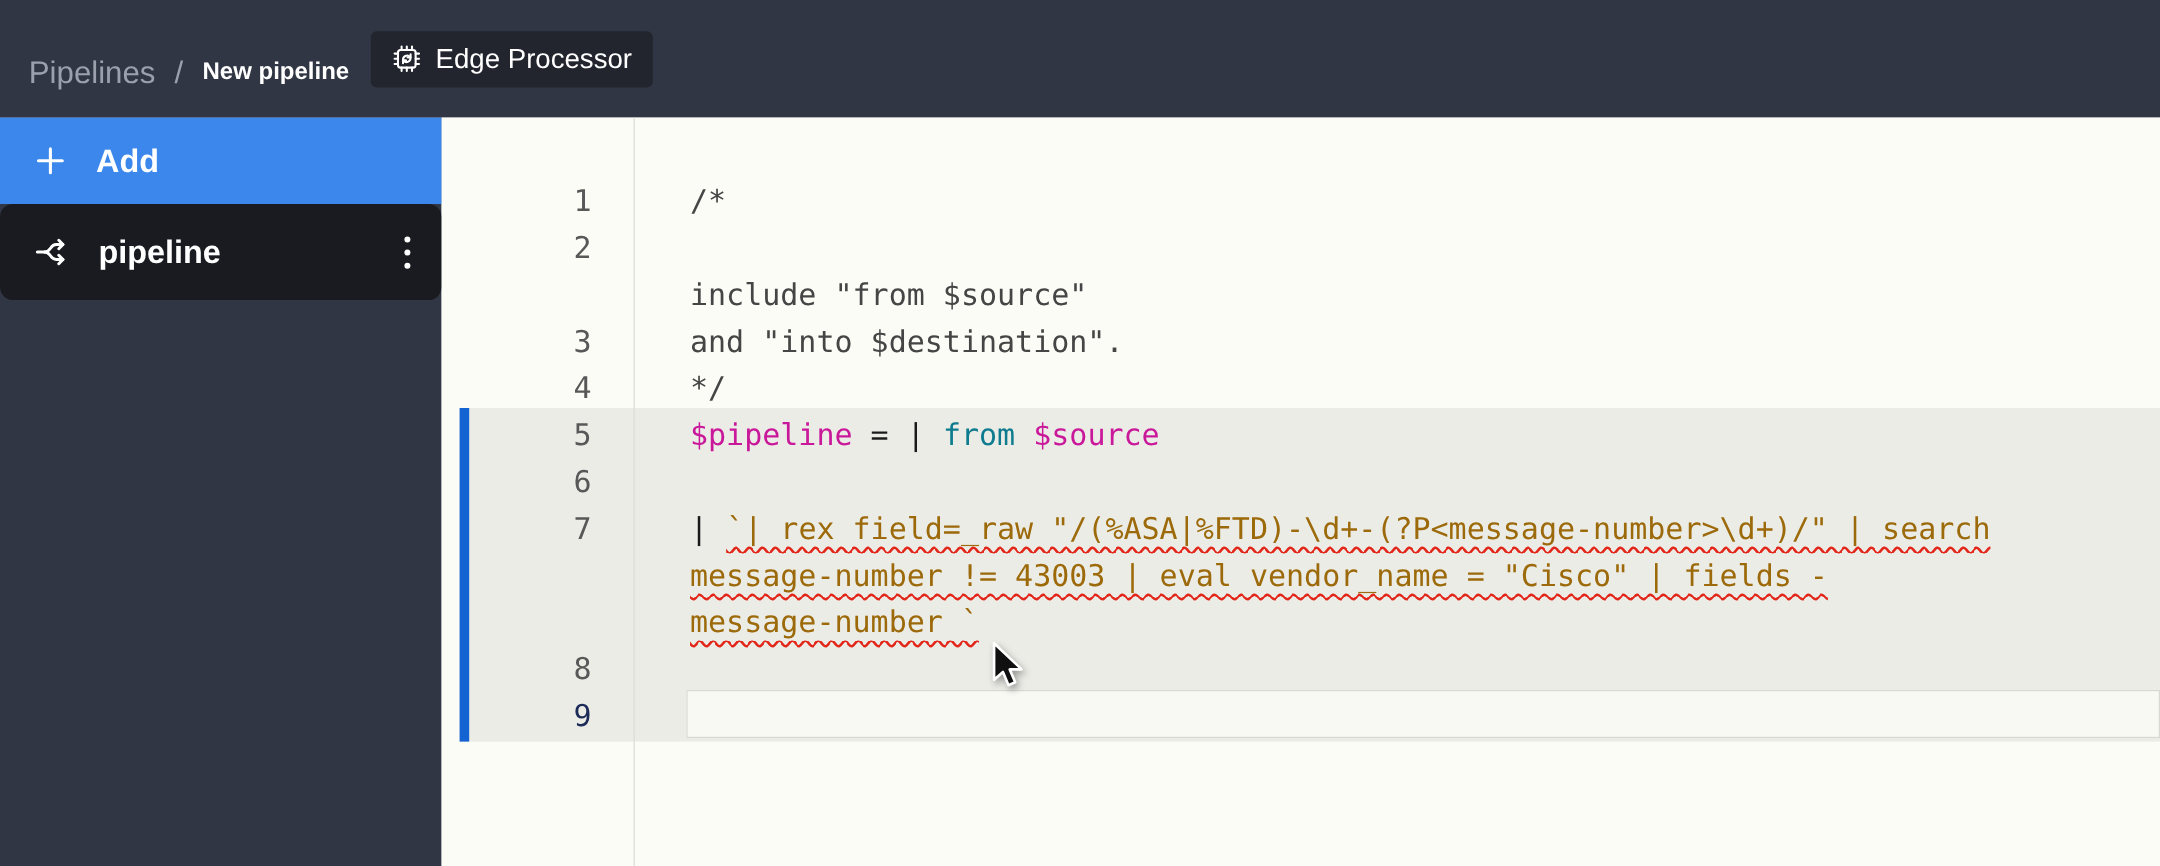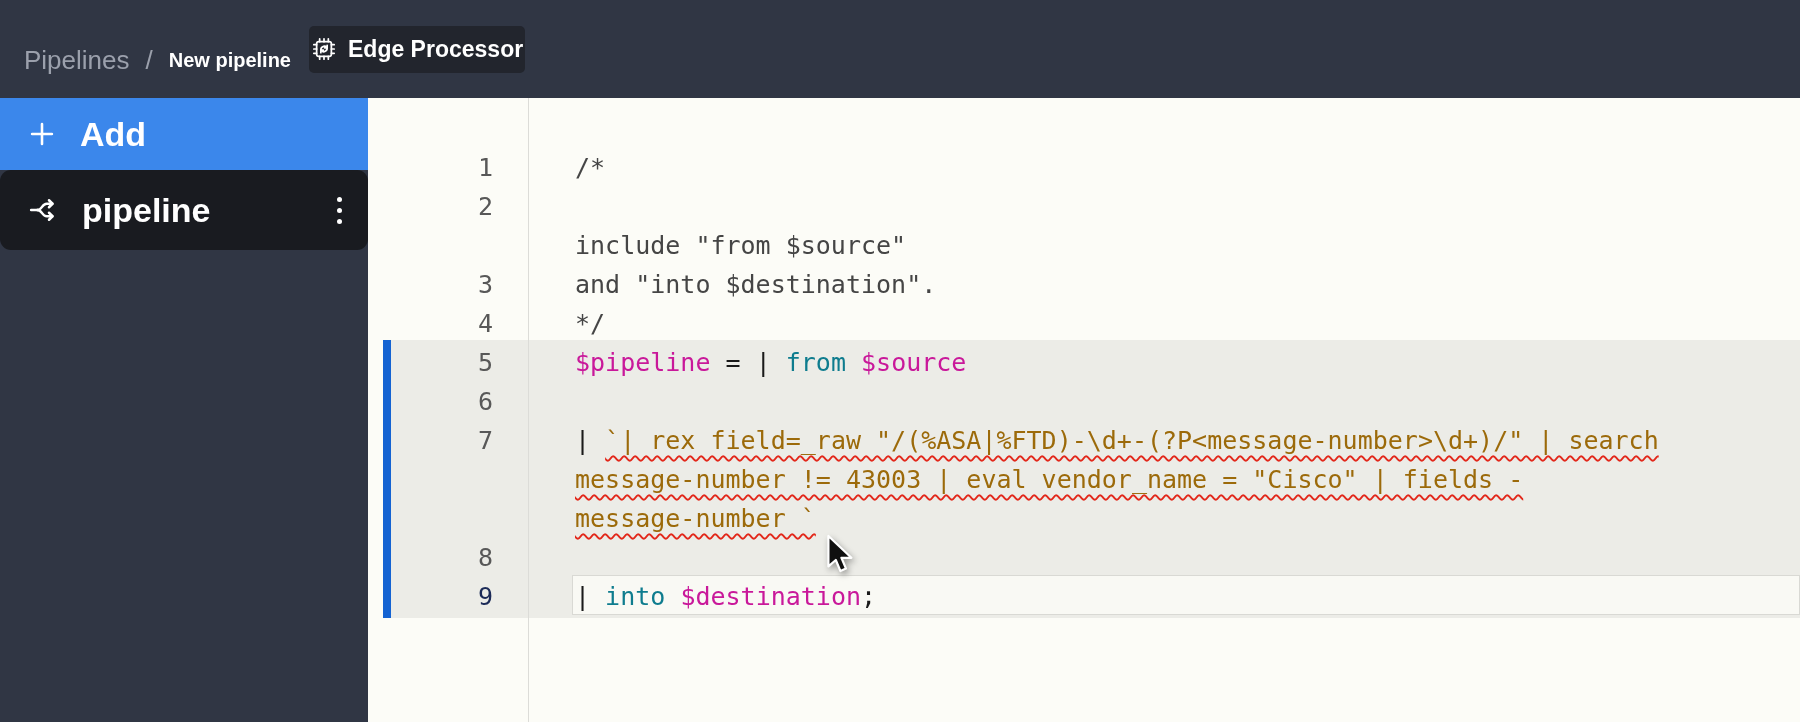--- a/index.html
+++ b/index.html
@@ -7,27 +7,27 @@
        font-family:"Liberation Sans",sans-serif;background:#fff;}
 
   
   .topbar{position:absolute;left:0;top:0;width:1800px;height:98px;
           background:var(--topbar_bg,#303644);display:flex;align-items:center;}
   .breadcrumb{display:flex;align-items:center;margin-left:24px;gap:16px;font-size:26px;margin-top:22px;}
   .crumb-muted{color:var(--breadcrumb_muted,#9BA0AC);}
   .crumb-current{color:#fff;font-weight:700;font-size:20px;}
   .badge{display:inline-flex;align-items:center;gap:11px;margin-left:18px;
          background:var(--badge_bg,#22252D);border-radius:5px;height:47px;
-         padding:0 2px;color:#fff;font-weight:700;font-size:23px;}
+         padding:0 17px;color:#fff;font-weight:400;font-size:23px;}
 
   
   .sidebar{position:absolute;left:0;top:98px;width:368px;height:624px;
            background:var(--sidebar_bg,#303644);}
   .srow{display:flex;align-items:center;padding:0 16px 0 28px;gap:24px;
-        color:#fff;font-weight:700;font-size:34px;}
+        color:#fff;font-weight:700;font-size:27px;}
   .srow.add{height:72px;background:var(--add_bg,#3B87EB);}
   .srow.pipeline{height:80px;background:var(--pipeline_bg,#191B20);border-radius:11px;}
   .flexspacer{flex:1;}
   .kebab{display:flex;flex-direction:column;gap:6px;padding:8px 10px;cursor:pointer;}
   .kebab i{width:5px;height:5px;border-radius:50%;background:#fff;display:block;}
 
   
   .editor{position:absolute;left:368px;top:98px;width:1432px;height:624px;
           background:var(--editor_bg,#FCFCF7);}
   .gutter-line{position:absolute;left:160px;top:0;bottom:0;width:1px;
@@ -152,21 +152,20 @@
       <div class="crow">
         <div class="lnum"></div>
         <div class="lcode"><span class="string-error">message-number `</span></div>
       </div>
       <div class="crow">
         <div class="lnum">8</div>
         <div class="lcode"></div>
       </div>
       <div class="crow">
         <div class="lnum active">9</div>
-        <div class="lcode"><span class="punct">| </span><span class="keyword">into</span><span class="plain"> </span><span class="variable">$destination</span><span class="punct">;</span></div>
       </div>
     </div>
 </div>
 
 <div class="pointer">
   <svg width="28" height="40" viewBox="0 0 14 20">
     <path d="M1.2 1v15.2l3.7-3.2 2.3 5.5 2.8-1.2-2.3-5.4h5z" fill="#101010" stroke="#fff" stroke-width="1.1" stroke-linejoin="round"></path>
   </svg>
 </div>
 

